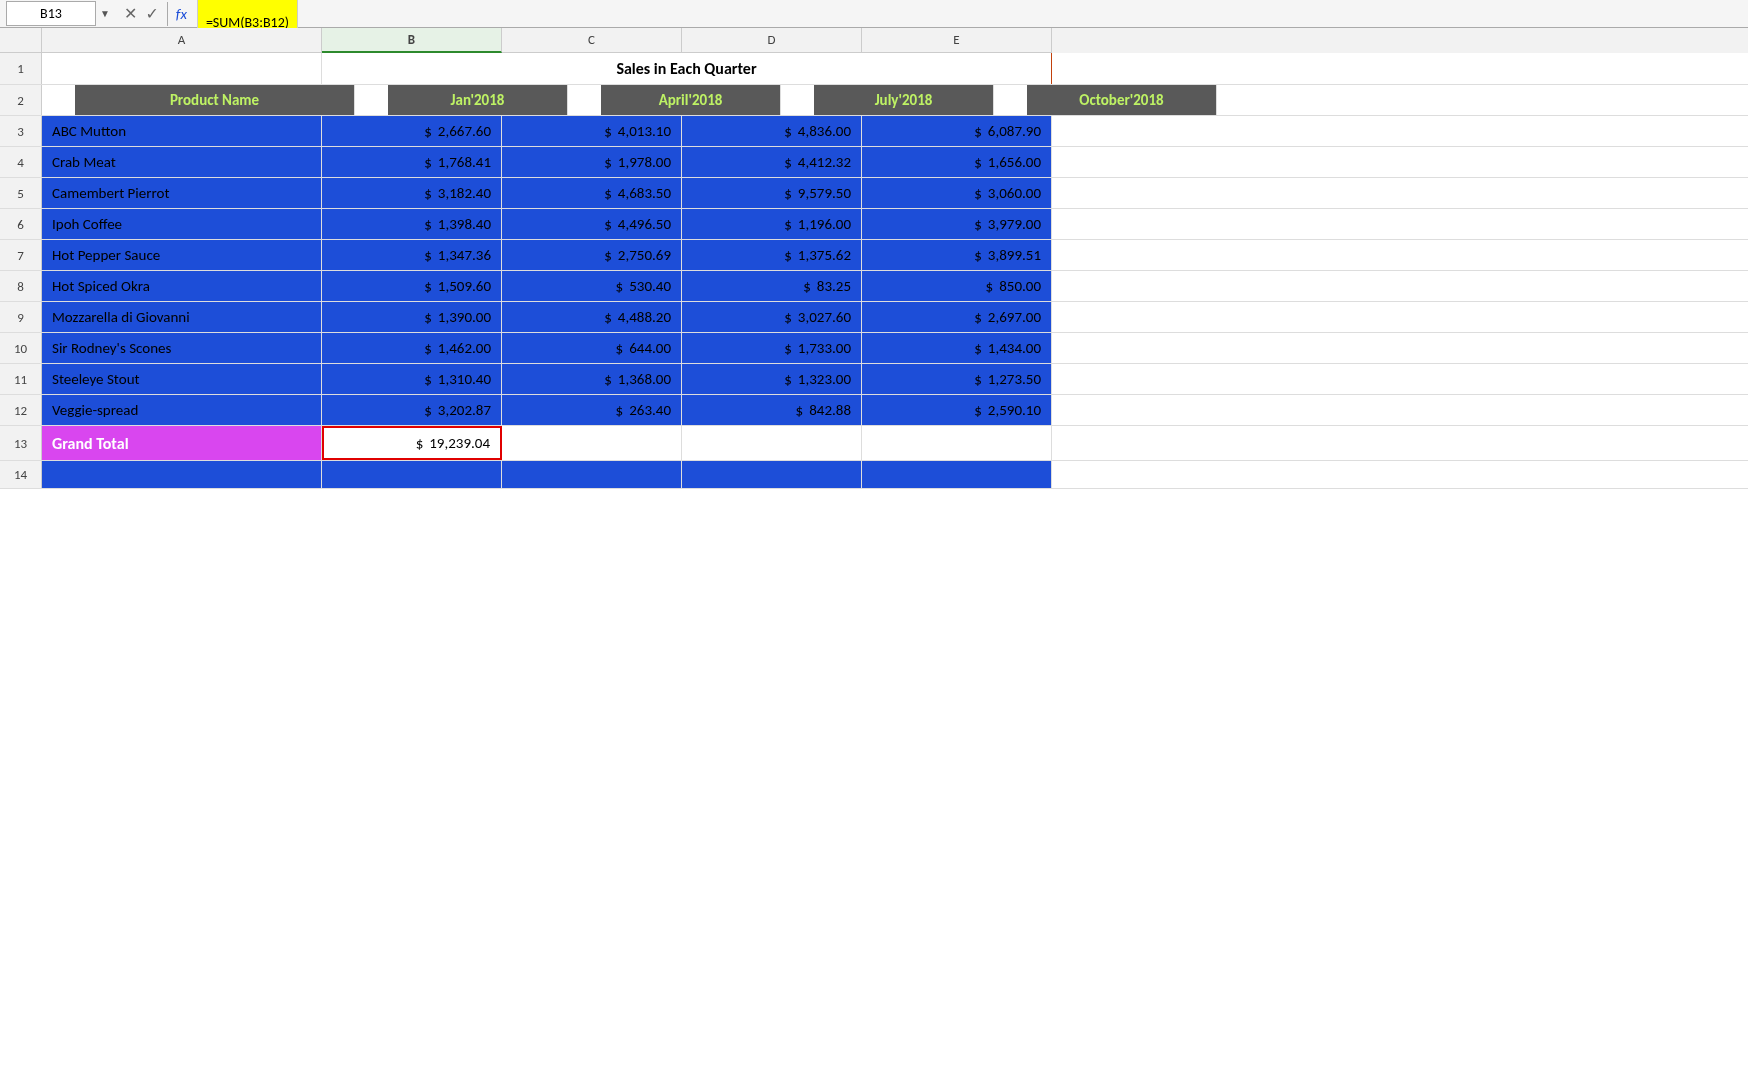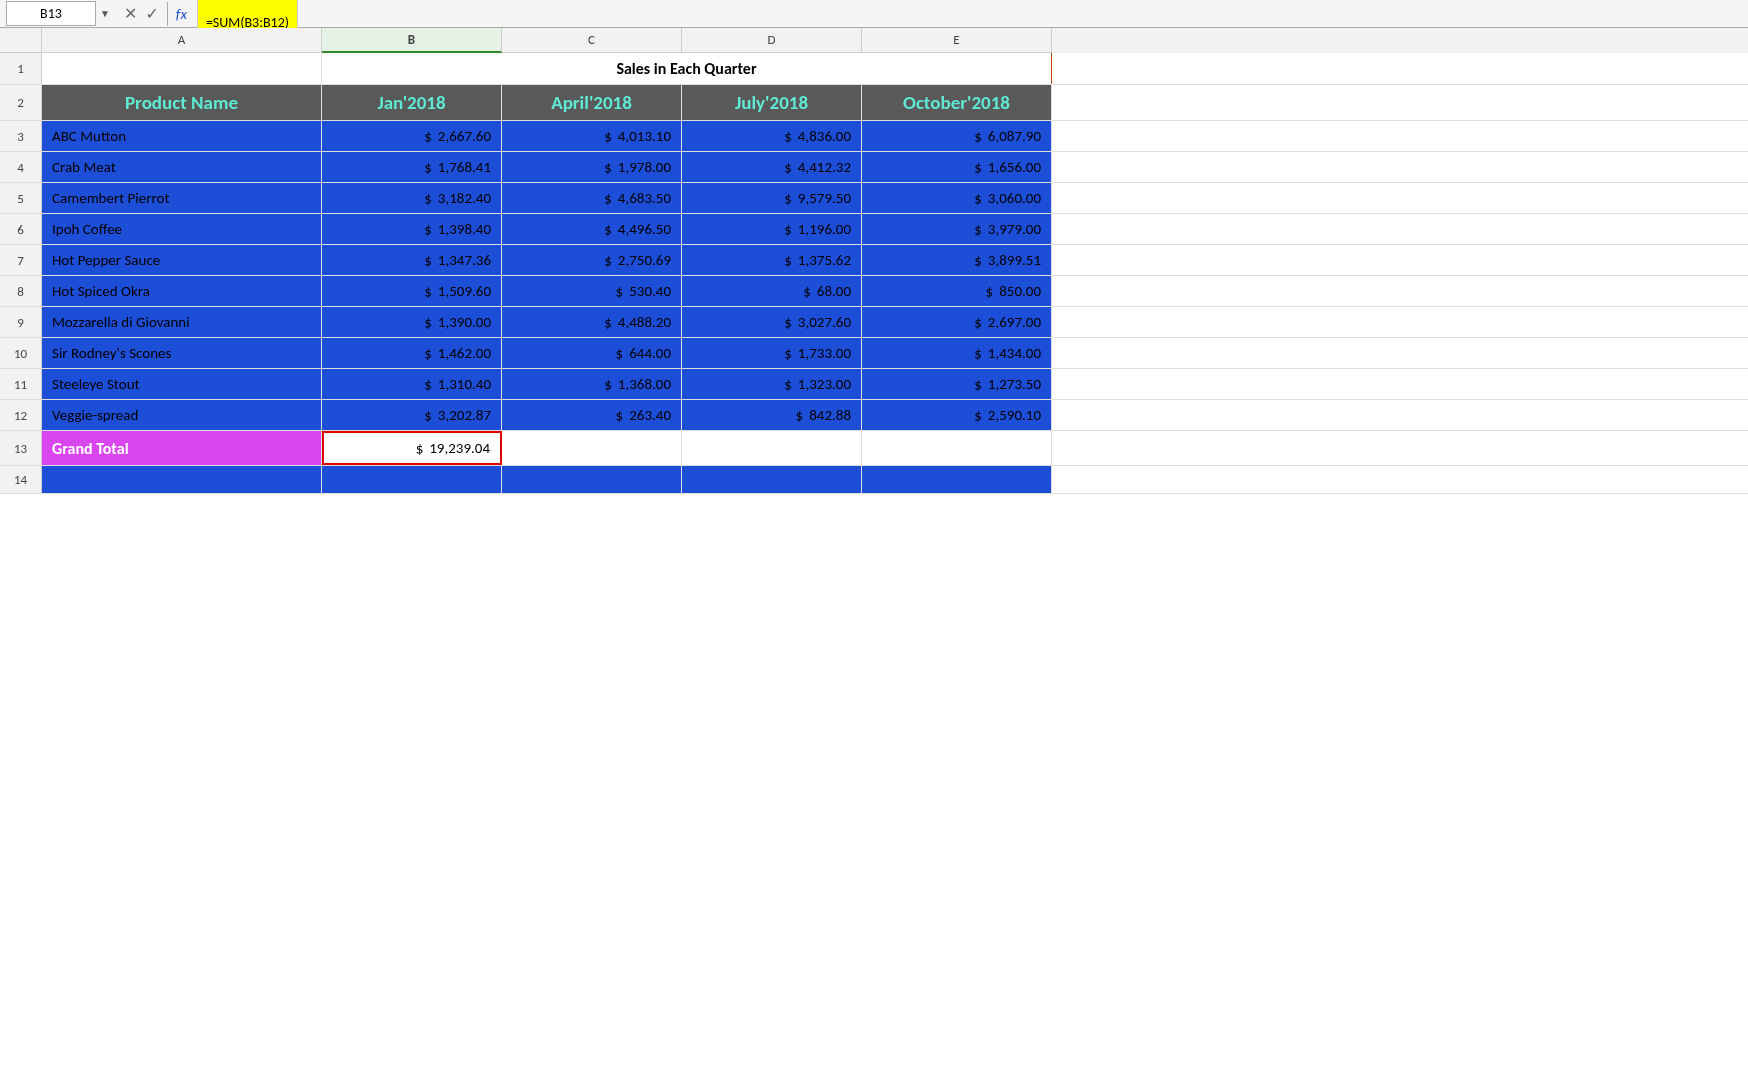--- a/index.html
+++ b/index.html
@@ -149,24 +149,25 @@
       display: flex;
       align-items: center;
       justify-content: center;
       font-weight: bold;
       font-size: 16px;
     }
 
     
     .row-header .cell {
       background: #595959;
-      color: #5eead4;
+      color: #bef264;
       font-weight: bold;
-      font-size: 19px;
+      font-size: 15px;
       justify-content: center;
+      margin-left: 33px;
     }
     .row-header .cell-a { justify-content: center; }
 
     
     .row-data .cell { background: #1d4ed8; }
     .currency-symbol {
       margin-right: 6px;
     }
     .currency-value {
       text-align: right;
@@ -342,21 +343,21 @@
     <div class="cell cell-b">
         <span class="currency-symbol">$</span>
         <span class="currency-value">1,509.60</span>
       </div>
     <div class="cell cell-c">
         <span class="currency-symbol">$</span>
         <span class="currency-value">530.40</span>
       </div>
     <div class="cell cell-d">
         <span class="currency-symbol">$</span>
-        <span class="currency-value">68.00</span>
+        <span class="currency-value">83.25</span>
       </div>
     <div class="cell cell-e">
         <span class="currency-symbol">$</span>
         <span class="currency-value">850.00</span>
       </div>
   </div>
 
   <div class="row row-data">
     <div class="row-num">9</div>
     <div class="cell cell-a">Mozzarella di Giovanni</div>

